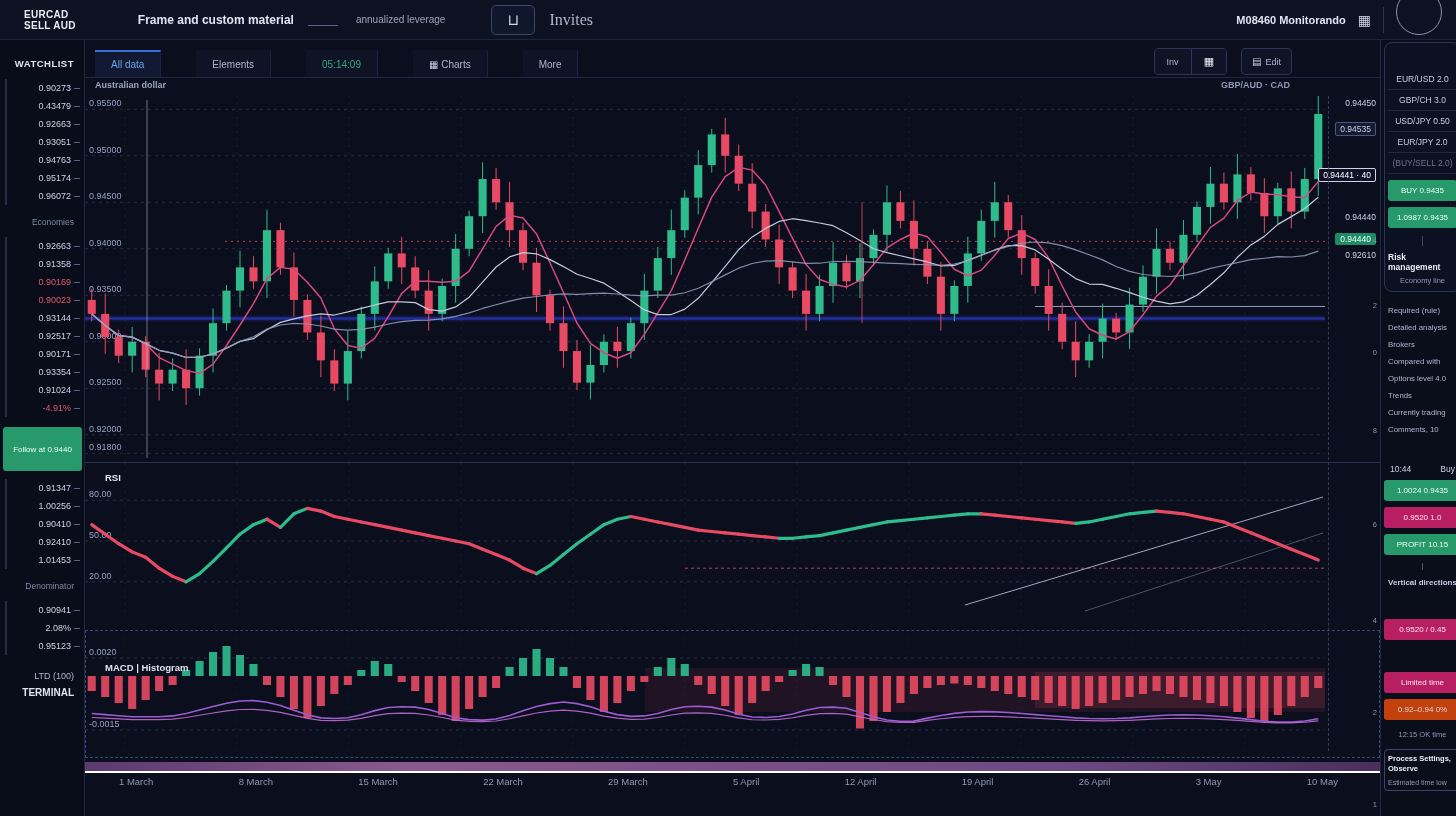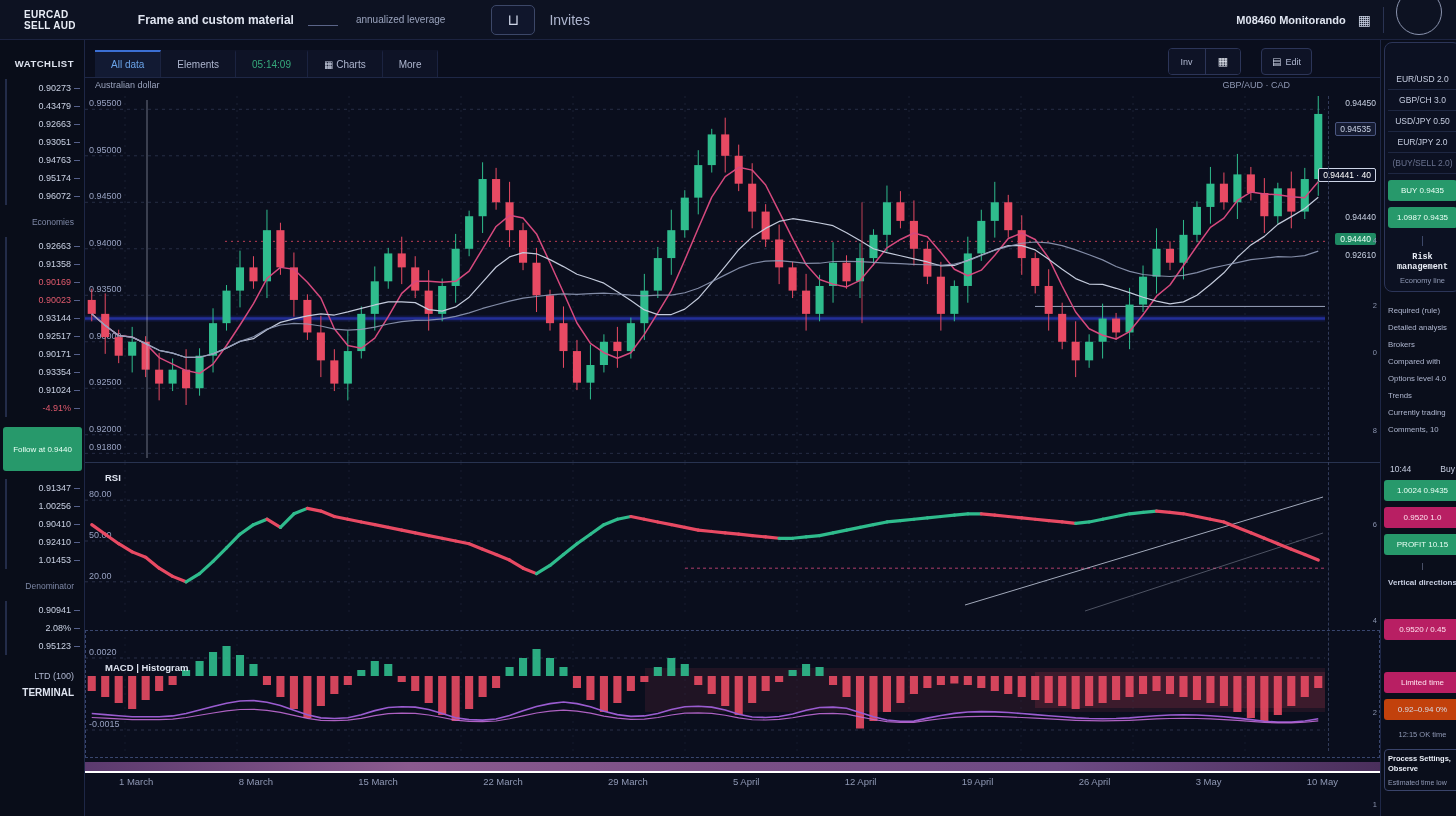--- a/index.html
+++ b/index.html
@@ -7,21 +7,21 @@
   body { font-family:"Liberation Sans","DejaVu Sans",sans-serif; }
   .app { position:relative; width:1456px; height:816px; background:#0a0e1d; color:#c8d0e2; overflow:hidden; }
 
   
   .topbar { position:relative; height:40px; background:#0d1222; border-bottom:1px solid #1c2340; display:flex; align-items:center; }
   .ticker { margin-left:24px; font-size:10px; font-weight:bold; line-height:11px; color:#e8ecf5; letter-spacing:.3px; }
   .menu-frame { margin-left:62px; font-size:12px; font-weight:bold; color:#dfe4f0; }
   .underline-input { display:inline-block; width:30px; height:12px; border-bottom:1px solid #5a6488; margin:0 18px 0 14px; }
   .menu-lev { font-size:10px; color:#9aa3bd; }
   .u-btn { margin-left:46px; width:44px; height:30px; background:#10162c; border:1px solid #3c4768; border-radius:5px; color:#cdd4e6; font-size:15px; display:flex; align-items:center; justify-content:center; cursor:pointer; }
-  .invites { margin-left:14px; font-size:14px; color:#aeb6cf; }
+  .invites { margin-left:14px; font-size:16px; color:#aeb6cf;font-family:Liberation Serif, serif; }
   .topbar-right { position:absolute; right:14px; top:0; height:40px; display:flex; align-items:center; gap:12px; }
   .account { font-size:11px; font-weight:bold; color:#dfe4f0; }
   .hgrid { font-size:14px; color:#cdd4e6; }
   .hdr-sep { width:1px; height:26px; background:#2a3352; }
   .avatar { width:46px; height:46px; margin-top:-16px; border:1.5px solid #8a93ae; border-radius:50%; background:transparent; }
 
   .main-row { display:flex; height:776px; }
 
   
   .left-sidebar { width:85px; background:#090d19; border-right:1px solid #1e2746; padding-top:18px; font-size:9px; flex:none; }
@@ -31,32 +31,32 @@
   .ls-group .val::after { content:""; display:inline-block; width:6px; border-top:1px solid #55608a; margin-left:3px; vertical-align:middle; }
   .ls-group .val.red { color:#e05a6d; }
   .ls-label { text-align:right; padding-right:10px; color:#7e88a6; font-size:8.5px; margin:12px 0 10px; }
   .follow-btn { display:block; margin:10px 3px 8px; width:79px; height:44px; background:#27996b; border:none; border-radius:3px; color:#eafff5; font-size:8px; font-family:inherit; cursor:pointer; }
   .ls-footer1 { text-align:right; padding-right:10px; margin-top:16px; color:#aeb6cf; font-size:9px; }
   .ls-footer2 { text-align:right; padding-right:10px; margin-top:6px; color:#dfe4f0; font-size:10px; font-weight:bold; }
 
   
   .chart-area { flex:1; width:1295px; position:relative; background:#0a0e1d; }
   .tabbar { display:flex; align-items:stretch; height:28px; margin-top:10px; padding-left:10px; border-bottom:1px solid #1e2746; position:relative; }
-  .tabs { display:flex; }
+  .tabs { display:flex;gap:35px; }
   .tabs .tab { padding:0 16px; line-height:26px; font-size:10px; color:#aeb6cf; background:#0e1326; border-right:1px solid #1b2340; border-top:2px solid transparent; cursor:pointer; white-space:nowrap; }
   .tabs .tab.active { color:#6aa3e8; border-top:2px solid #3b6fd4; background:#121a33; }
   .tabs .tab.green { color:#36a97c; }
   .tabs .tab.icontab::before { content:"▦ "; font-size:10px; color:#cdd4e6; }
-  .tab-actions { position:absolute; right:68px; top:-2px; display:flex; gap:20px;justify-content:center; }
+  .tab-actions { position:absolute; right:88px; top:-2px; display:flex; gap:14px;justify-content:center; }
   .btn-group { display:flex; border:1px solid #2c3558; border-radius:4px; overflow:hidden; }
   .btn-group button { background:#0e1326; border:none; color:#aeb6cf; font-size:9px; padding:6px 12px; font-family:inherit; cursor:pointer; }
   .btn-group button + button { border-left:1px solid #2c3558; color:#e8ecf5; font-size:11px; }
   .edit-btn { background:#0e1326; border:1px solid #2c3558; border-radius:4px; color:#aeb6cf; font-size:9px; padding:4px 10px; font-family:inherit; cursor:pointer; }
   .edit-btn .g { margin-right:4px; color:#cdd4e6; font-size:10px; }
-  .subtitle-row { height:16px; padding:2px 90px 0 10px; display:flex; justify-content:space-between; font-size:9px; color:#9aa3bd; }
+  .subtitle-row { height:16px; padding:2px 90px 0 10px; display:flex; justify-content:space-between; font-size:9px; color:#9aa3bd;font-weight:bold; }
   .subtitle-row .caption { color:#8f98b4; }
 
   .chart-stack { position:relative; margin-top:2px; }
   .chart-stack svg { display:block; }
   #rsiChart { border-top:1px solid #283350; }
   #macdChart { margin-top:18px; outline:1px dashed #39466e; outline-offset:-1px; }
   .volume-strip { height:9px; margin-top:4px; background:linear-gradient(90deg,#5b3a6e,#8a5a8f 25%,#7a4f86 50%,#6d4a84 75%,#4a2f5c); }
   .time-axis { display:flex; justify-content:space-between; padding:3px 42px 0 34px; height:18px; font-size:9.5px; color:#8f98b4; border-top:2px solid #ffffff; }
   .time-axis .xlab { white-space:nowrap; }
 
@@ -76,21 +76,21 @@
   
   .right-sidebar { width:84px; flex:none; background:#0a0e1b; border-left:1px solid #1e2746; font-size:8px; padding:0 3px; overflow:hidden; }
   .rs-card { border:1px solid #2c3558; border-radius:8px; margin-top:2px; padding:26px 3px 6px; background:#0c1122; }
   .rs-row { text-align:center; color:#c6cde0; font-size:8.5px; padding:5px 0; border-bottom:1px solid #1e2742; cursor:pointer; white-space:nowrap; }
   .rs-row.dim { color:#6a7390; cursor:default; }
   .rs-btn { display:block; width:100%; margin-top:6px; border:none; border-radius:3px; padding:6px 1px; font-size:8px; font-family:inherit; color:#ffffff; cursor:pointer; white-space:nowrap; }
   .rs-btn.green { background:#27996b; color:#eafff5; }
   .rs-btn.pink { background:#b81f63; color:#ffe3ef; }
   .rs-btn.dark { background:#c2410c; color:#d6dbe8; }
   .rs-divider { width:1px; height:10px; background:#3c4768; margin:8px auto 2px; }
-  .rs-heading { text-align:center; font-weight:bold; color:#e8ecf5; font-size:8.5px; margin-top:6px;font-family:Liberation Mono, monospace; }
+  .rs-heading { text-align:left; font-weight:bold; color:#e8ecf5; font-size:8.5px; margin-top:6px; }
   .rs-sub { text-align:center; color:#8f98b4; font-size:7.5px; margin-top:4px; }
   .rs-links { margin-top:10px; }
   .rs-links .rs-link { color:#aeb6cf; font-size:7.8px; line-height:17px; text-align:left; padding-left:4px; cursor:pointer; white-space:nowrap; }
   .rs-time-row { display:flex; justify-content:space-between; padding:0 6px; margin-top:26px; color:#c6cde0; font-size:8.5px; }
   .rs-tick { text-align:center; color:#6a7390; margin-top:6px; }
   .rs-caption { text-align:center; color:#c6cde0; font-size:8px; font-weight:bold; margin-top:8px; }
   .rs-gap { height:26px; }
   .rs-ok { text-align:center; color:#8f98b4; font-size:7.5px; margin-top:10px; }
   .rs-note { border:1px solid #3a446b; border-radius:4px; margin-top:10px; padding:4px 3px; }
   .rs-note .t { color:#e8ecf5; font-size:7.5px; font-weight:bold; line-height:10px; }

